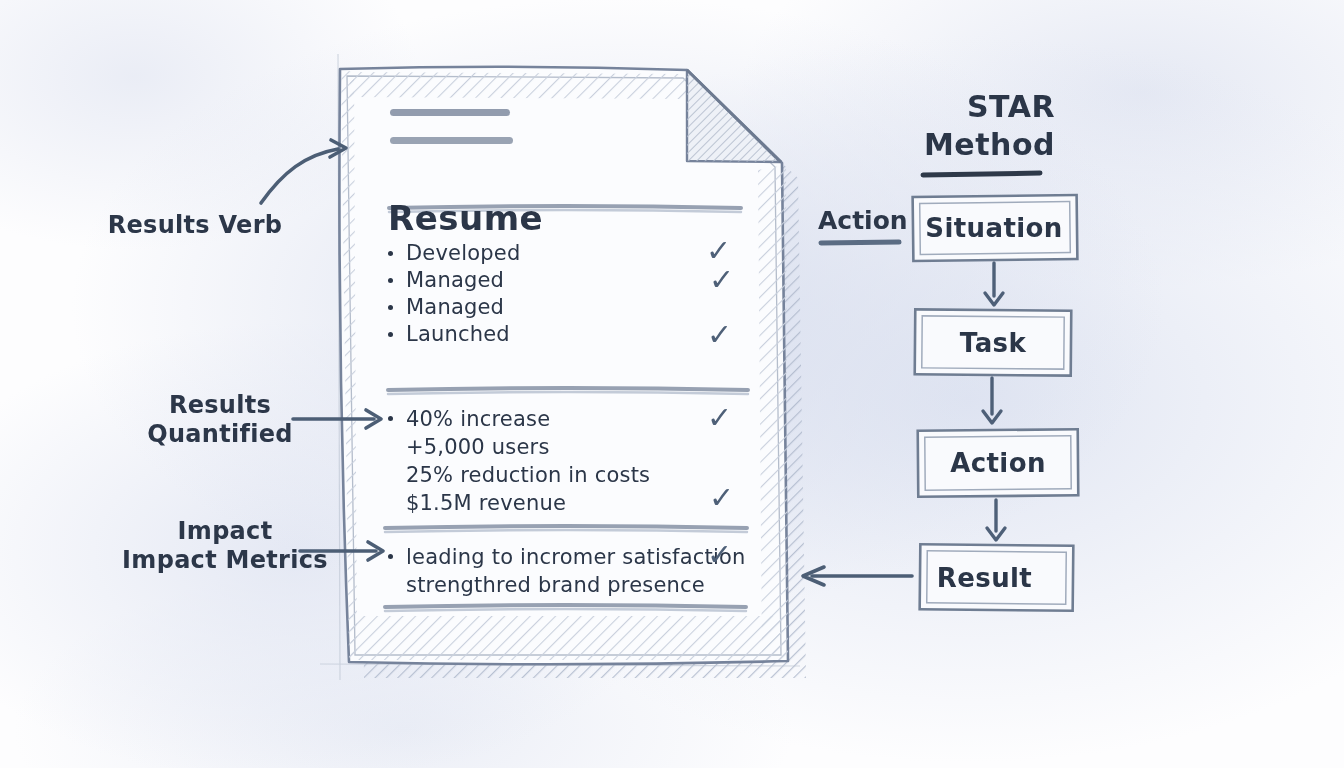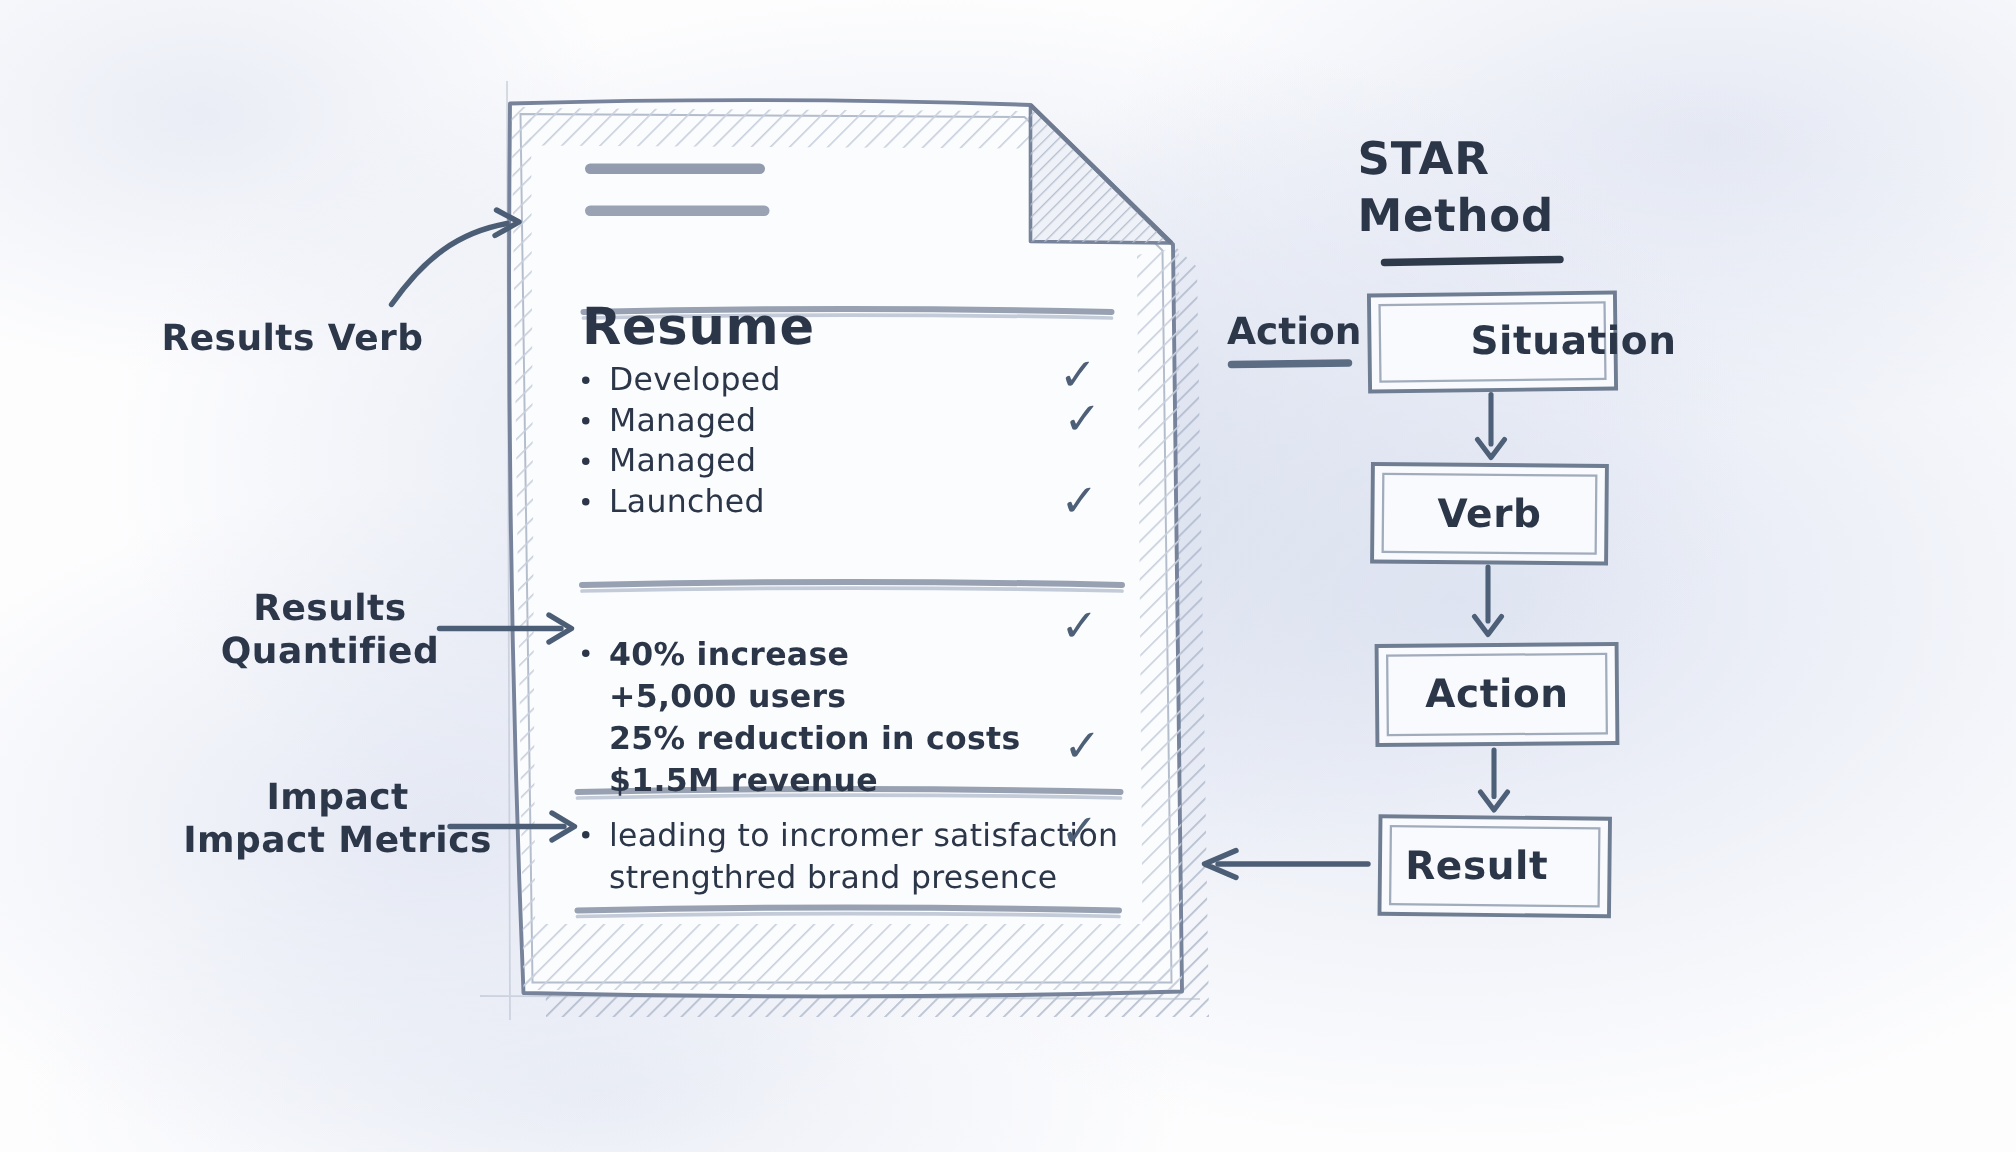--- a/index.html
+++ b/index.html
@@ -19,21 +19,21 @@
   .abs{position:absolute;margin-top:48px;}
   .title{font-size:34px;font-weight:bold;letter-spacing:.5px;}
   .rowlist{position:absolute;display:flex;flex-direction:column;}
   .row{display:flex;align-items:flex-start;}
   .dot{width:5px;height:5px;border-radius:50%;background:#2b3648;margin:11px 13px 0 0;flex:0 0 auto;}
   .row.nodot .dot{visibility:hidden;}
   .itemtext{font-size:21px;line-height:27px;white-space:nowrap;letter-spacing:.2px;}
   .qrows .itemtext{line-height:28px;}
   .check{position:absolute;font-size:30px;font-weight:bold;color:#4e6078;line-height:1;}
   .sidelabel{position:absolute;text-align:center;font-weight:bold;font-size:24px;line-height:29px;letter-spacing:.3px;color:#2c3749;}
-  .startitle{position:absolute;text-align:left;font-weight:bold;font-size:30px;line-height:38px;letter-spacing:.5px;}
+  .startitle{position:absolute;text-align:right;font-weight:bold;font-size:30px;line-height:38px;letter-spacing:.5px;}
   .boxlabel{position:absolute;display:flex;align-items:center;justify-content:center;font-weight:bold;font-size:26px;letter-spacing:.4px;}
   .actionside{position:absolute;text-align:center;font-weight:bold;font-size:25px;color:#2c3749;}
 </style>
 </head>
 <body>
 
 <div class="canvas">
 
   <svg class="decor" viewBox="0 0 1344 768">
     <defs>
@@ -152,21 +152,21 @@
     <div class="row">
         <span class="dot"></span>
         <span class="itemtext">Managed</span>
       </div>
     <div class="row">
         <span class="dot"></span>
         <span class="itemtext">Launched</span>
       </div>
   </div>
 
-  <div class="rowlist qrows" style="left:388px;top:422px;font-weight:bold;">
+  <div class="rowlist qrows" style="left:388px;top:405px;">
     <div class="row">
         <span class="dot"></span>
         <span class="itemtext">40% increase</span>
       </div>
     <div class="row nodot">
         <span class="dot"></span>
         <span class="itemtext">+5,000 users</span>
       </div>
     <div class="row nodot">
         <span class="dot"></span>
@@ -208,18 +208,18 @@
     <div>Impact Metrics</div>
   </div>
 
   <div class="startitle" style="left:905px;top:88px;width:150px;">
     <div>STAR</div>
     <div>Method</div>
   </div>
 
   <div class="actionside" style="left:818px;top:206px;width:84px;">Action</div>
 
-  <div class="boxlabel" style="left:967px;top:196px;width:164px;height:64px;">Situation</div>
-  <div class="boxlabel" style="left:915px;top:310px;width:156px;height:65px;">Verb</div>
+  <div class="boxlabel" style="left:912px;top:196px;width:164px;height:64px;">Situation</div>
+  <div class="boxlabel" style="left:915px;top:310px;width:156px;height:65px;">Task</div>
   <div class="boxlabel" style="left:918px;top:430px;width:160px;height:66px;">Action</div>
   <div class="boxlabel" style="left:920px;top:545px;width:129px;height:65px;">Result</div>
 
 </div>
 
 </body></html>

